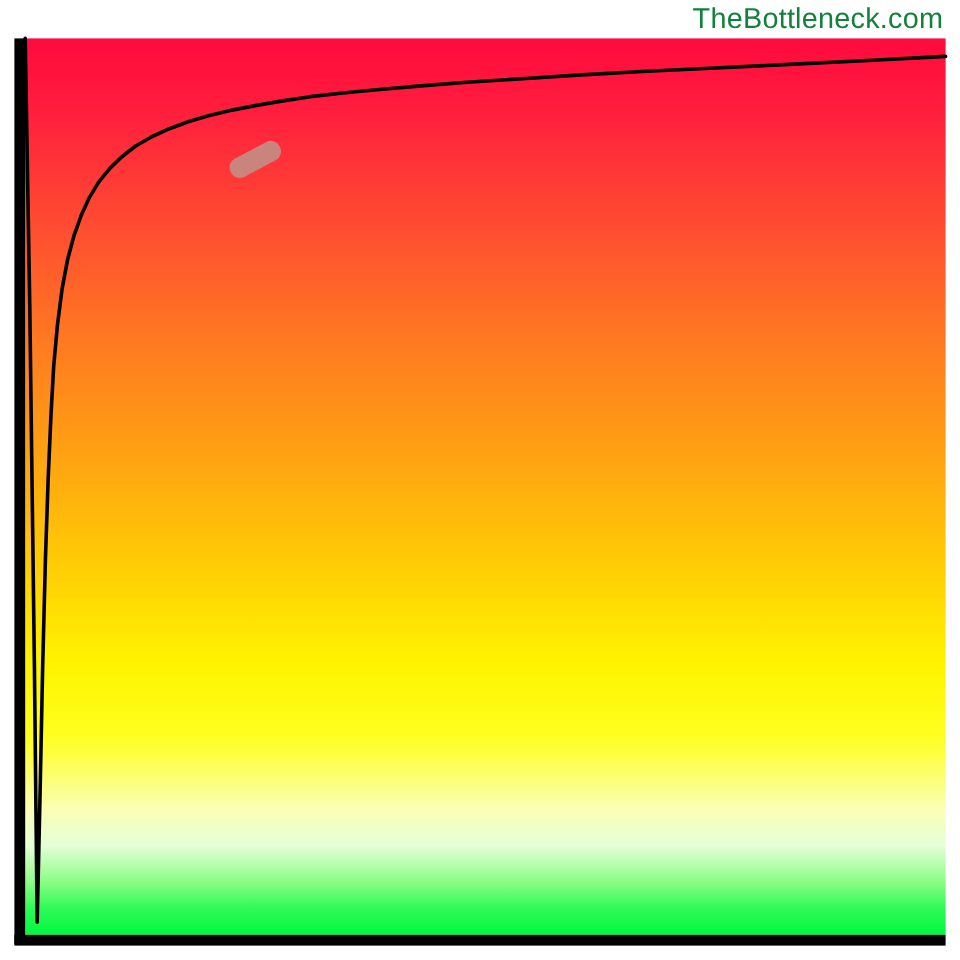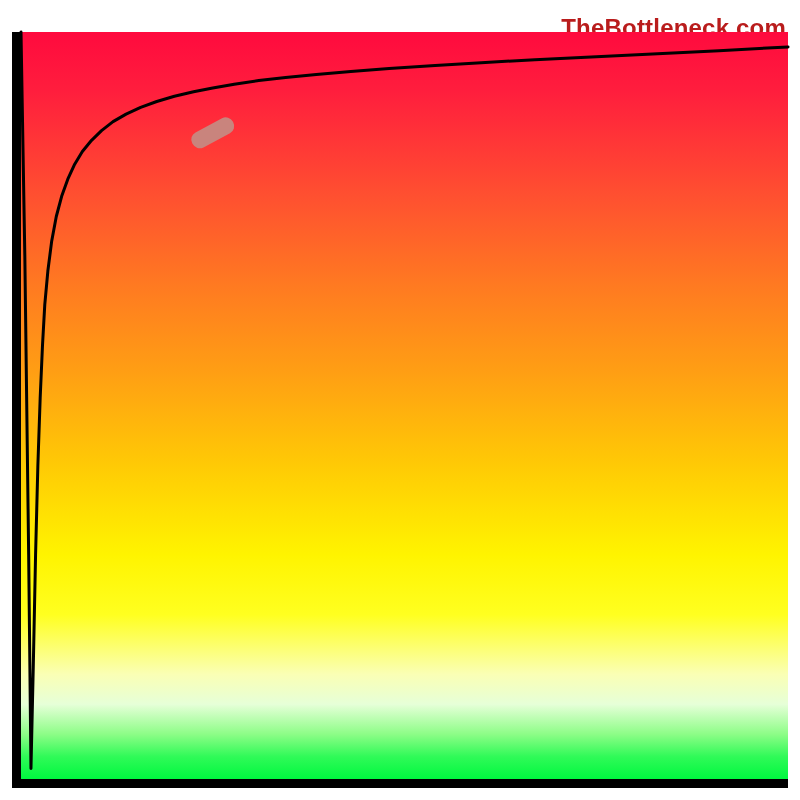--- a/index.html
+++ b/index.html
@@ -14,24 +14,23 @@
   .container {
     position: relative;
     width: 800px;
     height: 800px;
   }
   .watermark {
     position: absolute;
     top: 2px;
     right: 14px;
     font-size: 24px;
-    font-weight: 700;
-    color: #b91c1c;
+    font-weight: 400;
+    color: #15803d;
     letter-spacing: 0.2px;
-    margin-top: 12px;
   }
   .axis-left {
     position: absolute;
     left: 12px;
     top: 32px;
     width: 9px;
     height: 755px;
     background: #000;
   }
   .axis-bottom {

